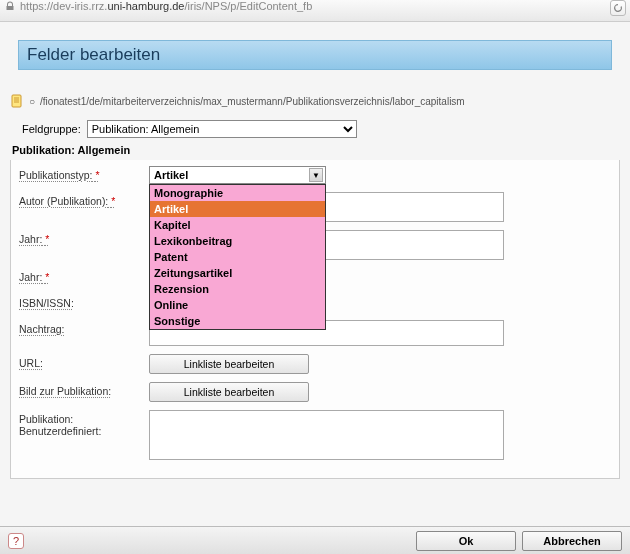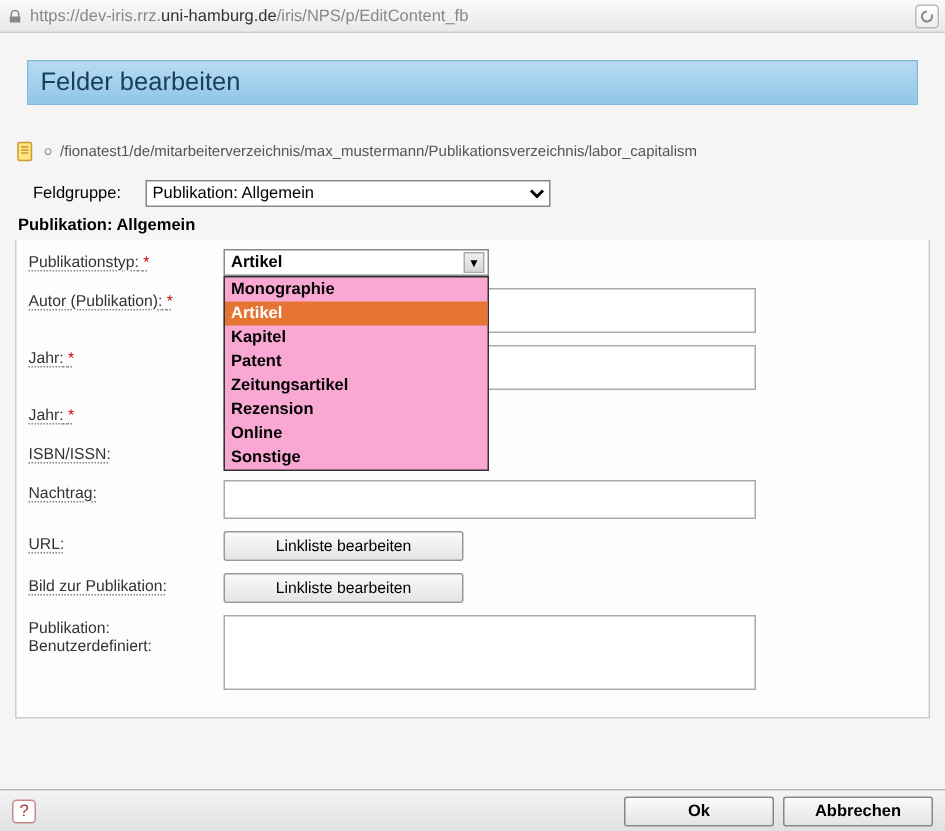--- a/index.html
+++ b/index.html
@@ -10,21 +10,21 @@
     width: 630px;
     height: 554px;
     overflow: hidden;
     position: relative;
   }
   .address-bar {
     height: 22px;
     background: linear-gradient(#fafafa, #e8e8e8);
     border-bottom: 1px solid #ccc;
     display: flex;
-    align-items: center;
+    align-items: flex-start;
     padding: 0 4px;
     gap: 4px;
     font-size: 11px;
     color: #888;
   }
   .lock-icon { width: 12px; height: 12px; display: inline-flex; align-items: center; justify-content: center; }
   .url-text { flex: 1; }
   .url-text .domain { color: #333; }
   .refresh-icon { width: 16px; height: 16px; border: 1px solid #bbb; border-radius: 3px; display:flex; align-items:center; justify-content:center; background: linear-gradient(#fff,#eee); }
   .title-bar {
@@ -44,21 +44,21 @@
     font-size: 10px;
     color: #555;
   }
   .doc-icon { width: 14px; height: 14px; }
   .content {
     padding: 6px 10px 10px 10px;
   }
   .fieldgroup-row {
     display: flex;
     align-items: center;
-    gap: 16px;
+    gap: 6px;
     margin-bottom: 6px;
     padding-left: 12px;
   }
   .fieldgroup-row label { white-space: nowrap; }
   .fieldgroup-select {
     width: 270px;
     font-size: 11px;
     border: 1px solid #888;
     background: #fff;
     height: 18px;
@@ -250,20 +250,21 @@
       </div>
       <div class="select-wrap">
         <div class="select-box">
           <span>Artikel</span>
           <span class="select-arrow">▼</span>
         </div>
         <div class="dropdown" id="dropdown-list">
             <div class="dropdown-item">Monographie</div>
             <div class="dropdown-item active">Artikel</div>
             <div class="dropdown-item">Kapitel</div>
+            <div class="dropdown-item">Lexikonbeitrag</div>
             <div class="dropdown-item">Patent</div>
             <div class="dropdown-item">Zeitungsartikel</div>
             <div class="dropdown-item">Rezension</div>
             <div class="dropdown-item">Online</div>
             <div class="dropdown-item">Sonstige</div>
           </div>
       </div>
     </div>
 
     <div class="form-row">

